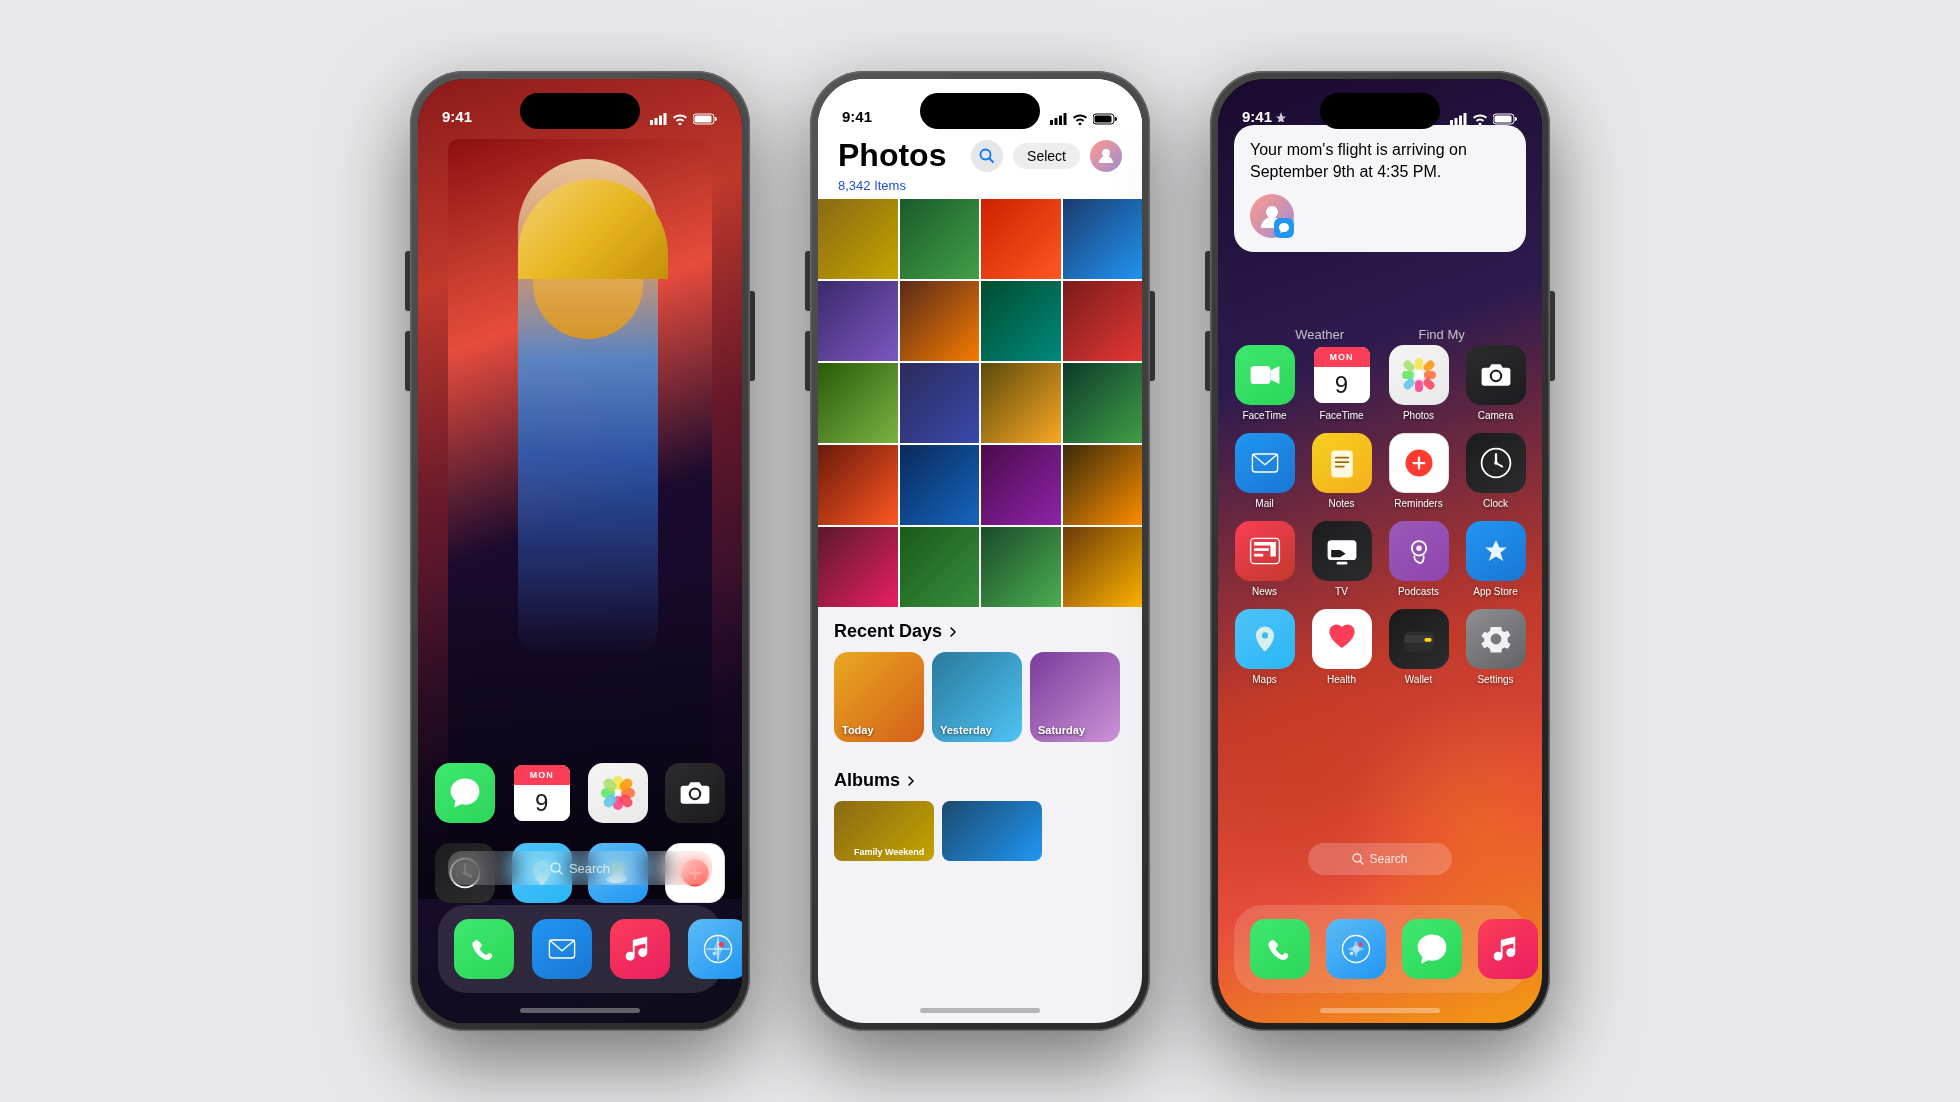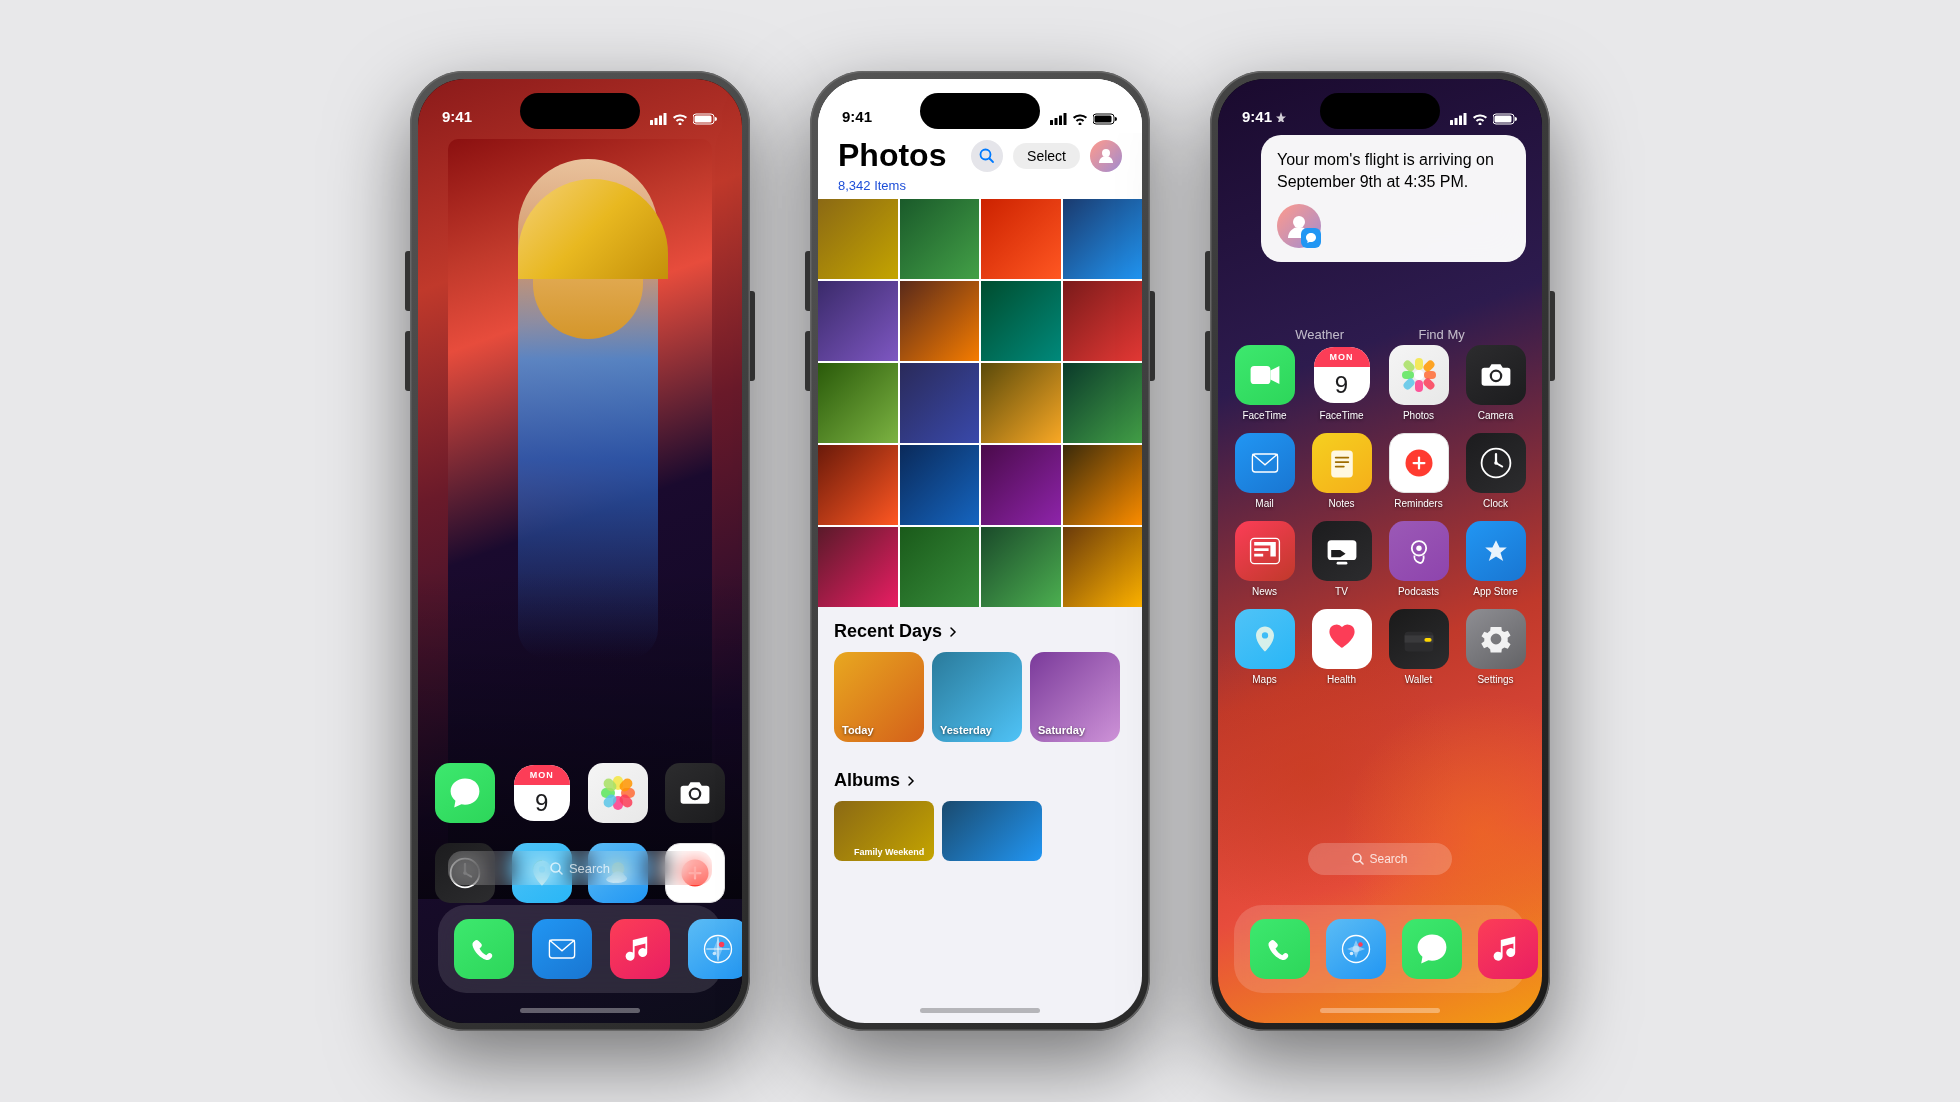--- a/index.html
+++ b/index.html
@@ -131,21 +131,21 @@
     .app-settings { background: linear-gradient(145deg, #8e8e93, #636366); }
     .app-tv { background: linear-gradient(145deg, #1c1c1e, #2c2c2e); }
     .app-podcasts { background: linear-gradient(145deg, #9b59b6, #8e44ad); }
 
     .icon-svg { width: 36px; height: 36px; }
 
     
     .calendar-icon-inner {
       width: 56px; height: 56px;
       background: #fff;
-      border-radius: 20px;
+      border-radius: 8px;
       display: flex;
       flex-direction: column;
       overflow: hidden;
     }
     .cal-header {
       background: #fc3d57;
       width: 100%;
       height: 20px;
       display: flex;
       align-items: center;
@@ -219,28 +219,27 @@
       bottom: 50px;
       right: -80px;
       width: 280px;
       height: 280px;
       background: radial-gradient(circle, rgba(240,120,20,0.5) 0%, transparent 70%);
       border-radius: 50%;
     }
 
     .notification-card {
       position: absolute;
-      top: 56px;
+      top: 46px;
       left: 16px; right: 16px;
       background: rgba(255,255,255,0.96);
       border-radius: 20px;
       padding: 14px 16px;
       z-index: 50;
       backdrop-filter: blur(20px);
-      margin-left: 27px;
     }
     .notif-text {
       font-size: 16px;
       font-weight: 500;
       color: #000;
       line-height: 1.4;
       margin-bottom: 10px;
     }
     .notif-msg-row {
       display: flex;

